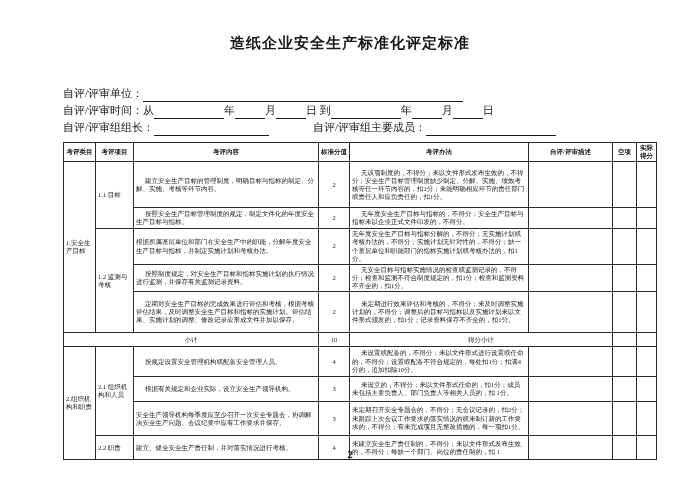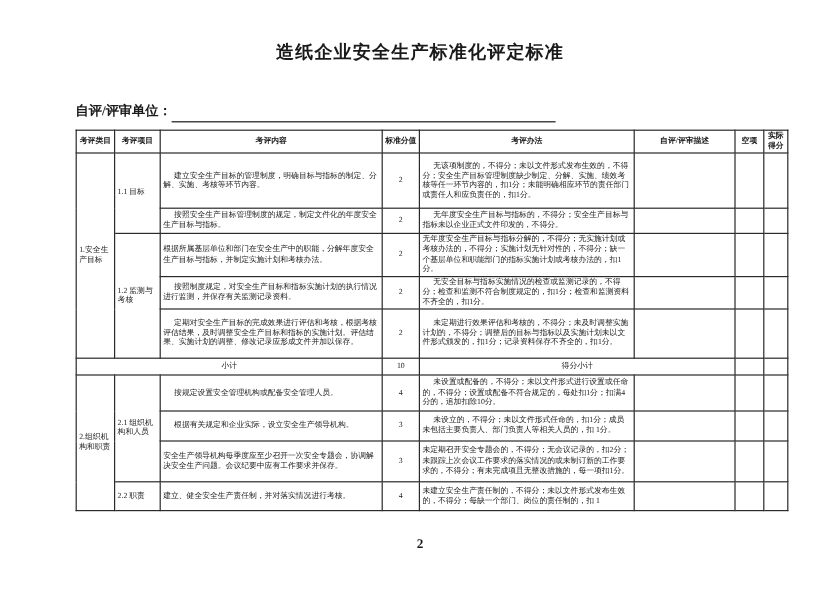--- a/index.html
+++ b/index.html
@@ -5,21 +5,21 @@
   html,body{margin:0;padding:0;background:#ffffff;}
   body{
     width:700px;height:494px;overflow:hidden;position:relative;
     font-family:"Liberation Serif","DejaVu Serif",serif;
     color:#1a1a1a;
   }
   .doc-title{
     text-align:center;margin:34px 0 4px 0;
     font-size:15px;font-weight:bold;letter-spacing:1px;
   }
-  .form-area{margin-left:63px;margin-right:40px;font-size:11px;font-weight:bold;margin-top:32px;}
+  .form-area{margin-left:63px;margin-right:40px;font-size:11px;font-weight:normal;margin-top:32px;}
   .form-line{height:17px;line-height:17px;white-space:nowrap;}
   .blank{
     display:inline-block;border-bottom:1px solid #1a1a1a;
     height:12px;vertical-align:bottom;
   }
   .w320{width:320px;} .w115{width:115px;} .w130{width:130px;}
   .w70{width:70px;} .w30{width:30px;}
   .gap{display:inline-block;width:44px;}
   table.assess{
     margin:6px 0 0 63px;border-collapse:collapse;table-layout:fixed;
@@ -40,20 +40,22 @@
     font-size:11px;font-weight:bold;
   }
 </style>
 </head>
 <body>
 
 <div class="doc-title">造纸企业安全生产标准化评定标准</div>
 
 <div class="form-area">
   <div class="form-line"><span>自评/评审单位：</span><span class="blank w320"></span></div>
+  <div class="form-line"><span>自评/评审时间：</span><span>从</span><span class="blank w70"></span><span>年</span><span class="blank w30"></span><span>月</span><span class="blank w30"></span><span>日</span>&nbsp;<span>到</span><span class="blank w70"></span><span>年</span><span class="blank w30"></span><span>月</span><span class="blank w30"></span><span>日</span></div>
+  <div class="form-line"><span>自评/评审组组长：</span><span class="blank w115"></span><span class="gap"></span><span>自评/评审组主要成员：</span><span class="blank w130"></span></div>
 </div>
 
 <table class="assess">
   <colgroup>
     <col style="width:32px">
       <col style="width:38px">
       <col style="width:185px">
       <col style="width:31px">
     <col style="width:179px">
       <col style="width:84px">

